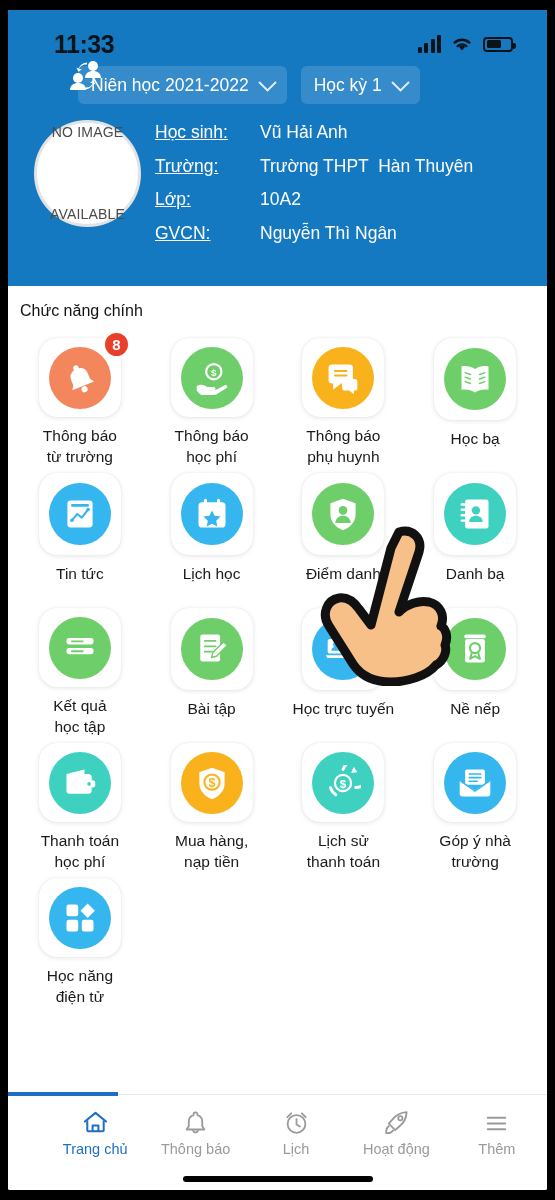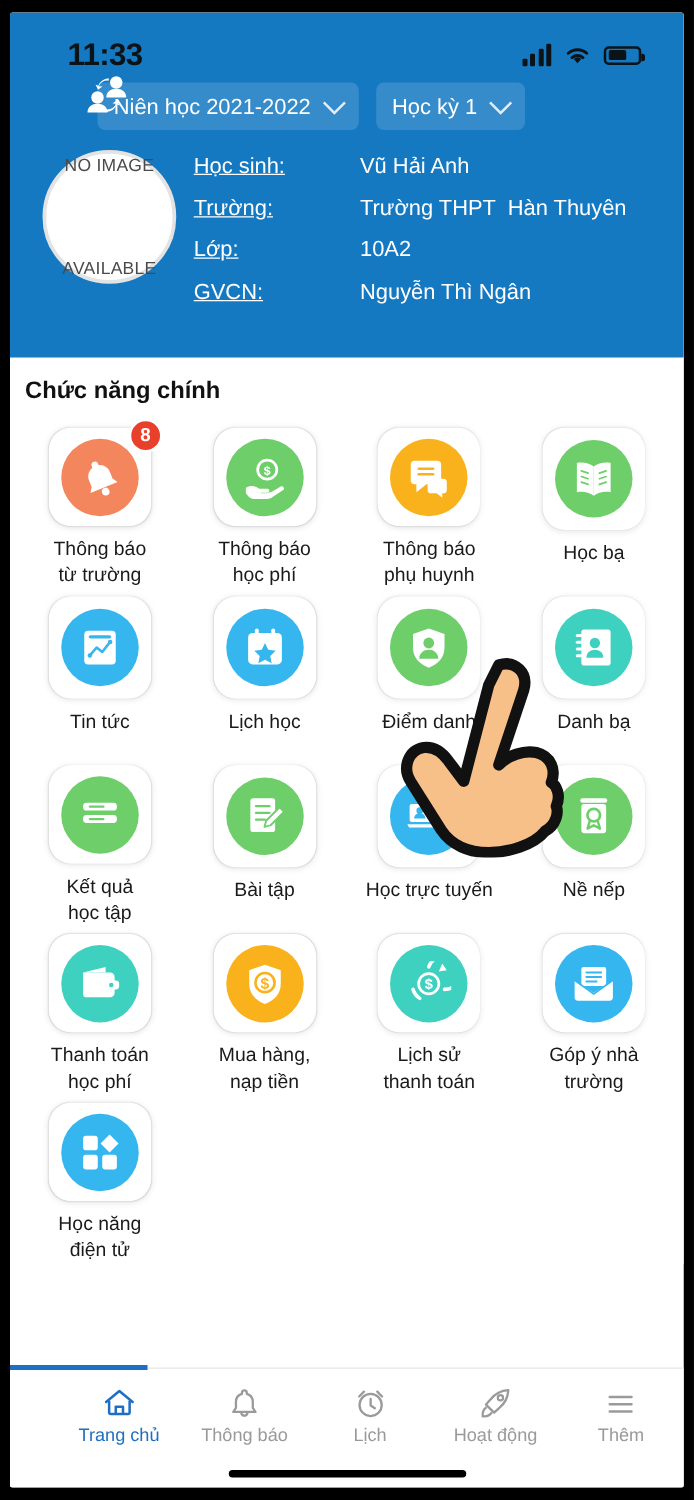--- a/index.html
+++ b/index.html
@@ -105,27 +105,27 @@
     color: #4a4a4a;
     font-size: 14px;
     line-height: 1.35;
     text-align: center;
     letter-spacing: 0.2px;
     margin-top: 2px;
   }
   .infotable { color: #fff; font-size: 17.5px; line-height: 1; padding-top: 6px; }
   .inforow { display: flex; margin-bottom: 16px; }
   .infolabel { width: 105px; flex: none; text-decoration: underline; }
-  .infoval { white-space: pre; margin-left: 28px; }
+  .infoval { white-space: pre; }
 
   
   .main { background: #fff; padding: 0 0 0 0; }
   .section-title {
-    font-size: 19px;
-    font-weight: bold;
+    font-size: 16px;
+    font-weight: normal;
     color: #111;
     padding: 16px 0 2px 12px;
   }
   .grid {
     display: grid;
     grid-template-columns: repeat(4, 1fr);
     row-gap: 0px;
     padding: 10px 6px 0 6px;
   }
   .cell {

